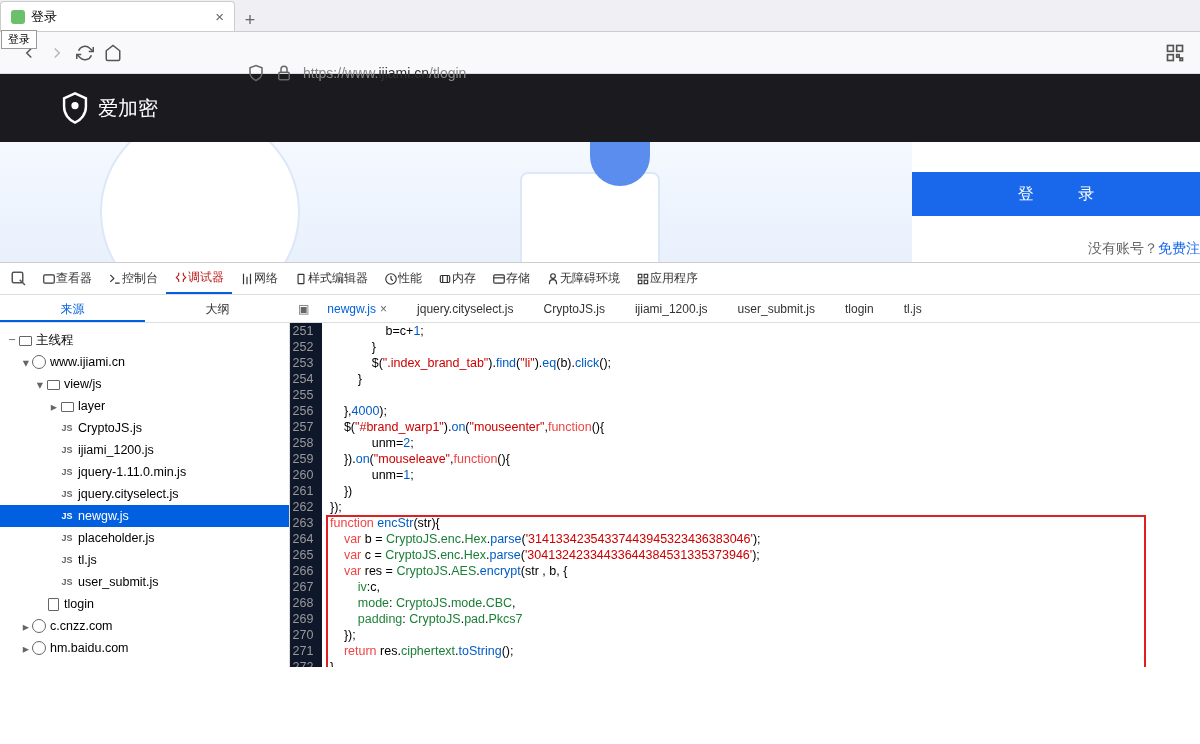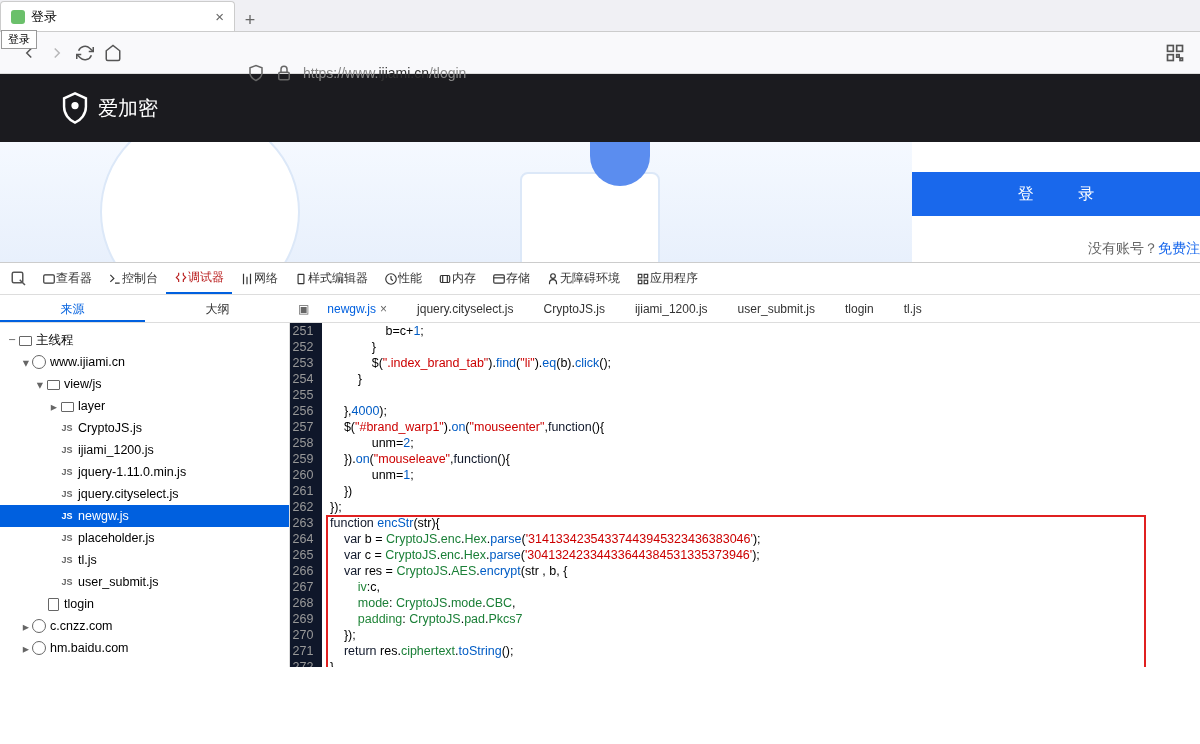--- a/index.html
+++ b/index.html
@@ -46,21 +46,21 @@
 .tree-row.selected{background:#0060df;color:#fff;}
 .tw{display:inline-block;width:12px;text-align:center;color:#666;}
 .tree-row.selected .tw{color:#fff;}
 .ti{width:14px;height:14px;margin-right:4px;display:inline-flex;align-items:center;justify-content:center;}
 .ind0{padding-left:6px;}.ind1{padding-left:20px;}.ind2{padding-left:34px;}.ind3{padding-left:48px;}
 .code{flex:1;overflow:auto;font-family:Consolas,Monaco,monospace;font-size:12.5px;position:relative;}
 .code-line{display:flex;min-height:16px;line-height:16px;}
 .ln{width:32px;text-align:center;padding-right:6px;color:#999;background:#0f172a;user-select:none;flex-shrink:0;}
 .lc{padding-left:8px;white-space:pre;}
 .hl-box{position:absolute;left:36px;top:192px;width:820px;height:162px;border:2px solid #e02020;pointer-events:none;}
-.kw{color:#0f172a;}
+.kw{color:#ef4444;}
 .str{color:#cc0000;}
 .fn{color:#005cc5;}
 .prop{color:#22863a;}
 .var2{color:#1a7f37;}
 .num{color:#005cc5;}
 .globe{width:14px;height:14px;border:1.5px solid #666;border-radius:50%;position:relative;}
 .folder{width:13px;height:10px;border:1.5px solid #666;border-radius:1px;position:relative;top:1px;}
 .jsico{font-size:9px;font-weight:bold;color:#666;}
 .tree-row.selected .jsico{color:#fff;}
 .docico{width:11px;height:13px;border:1.5px solid #666;border-radius:1px;}

